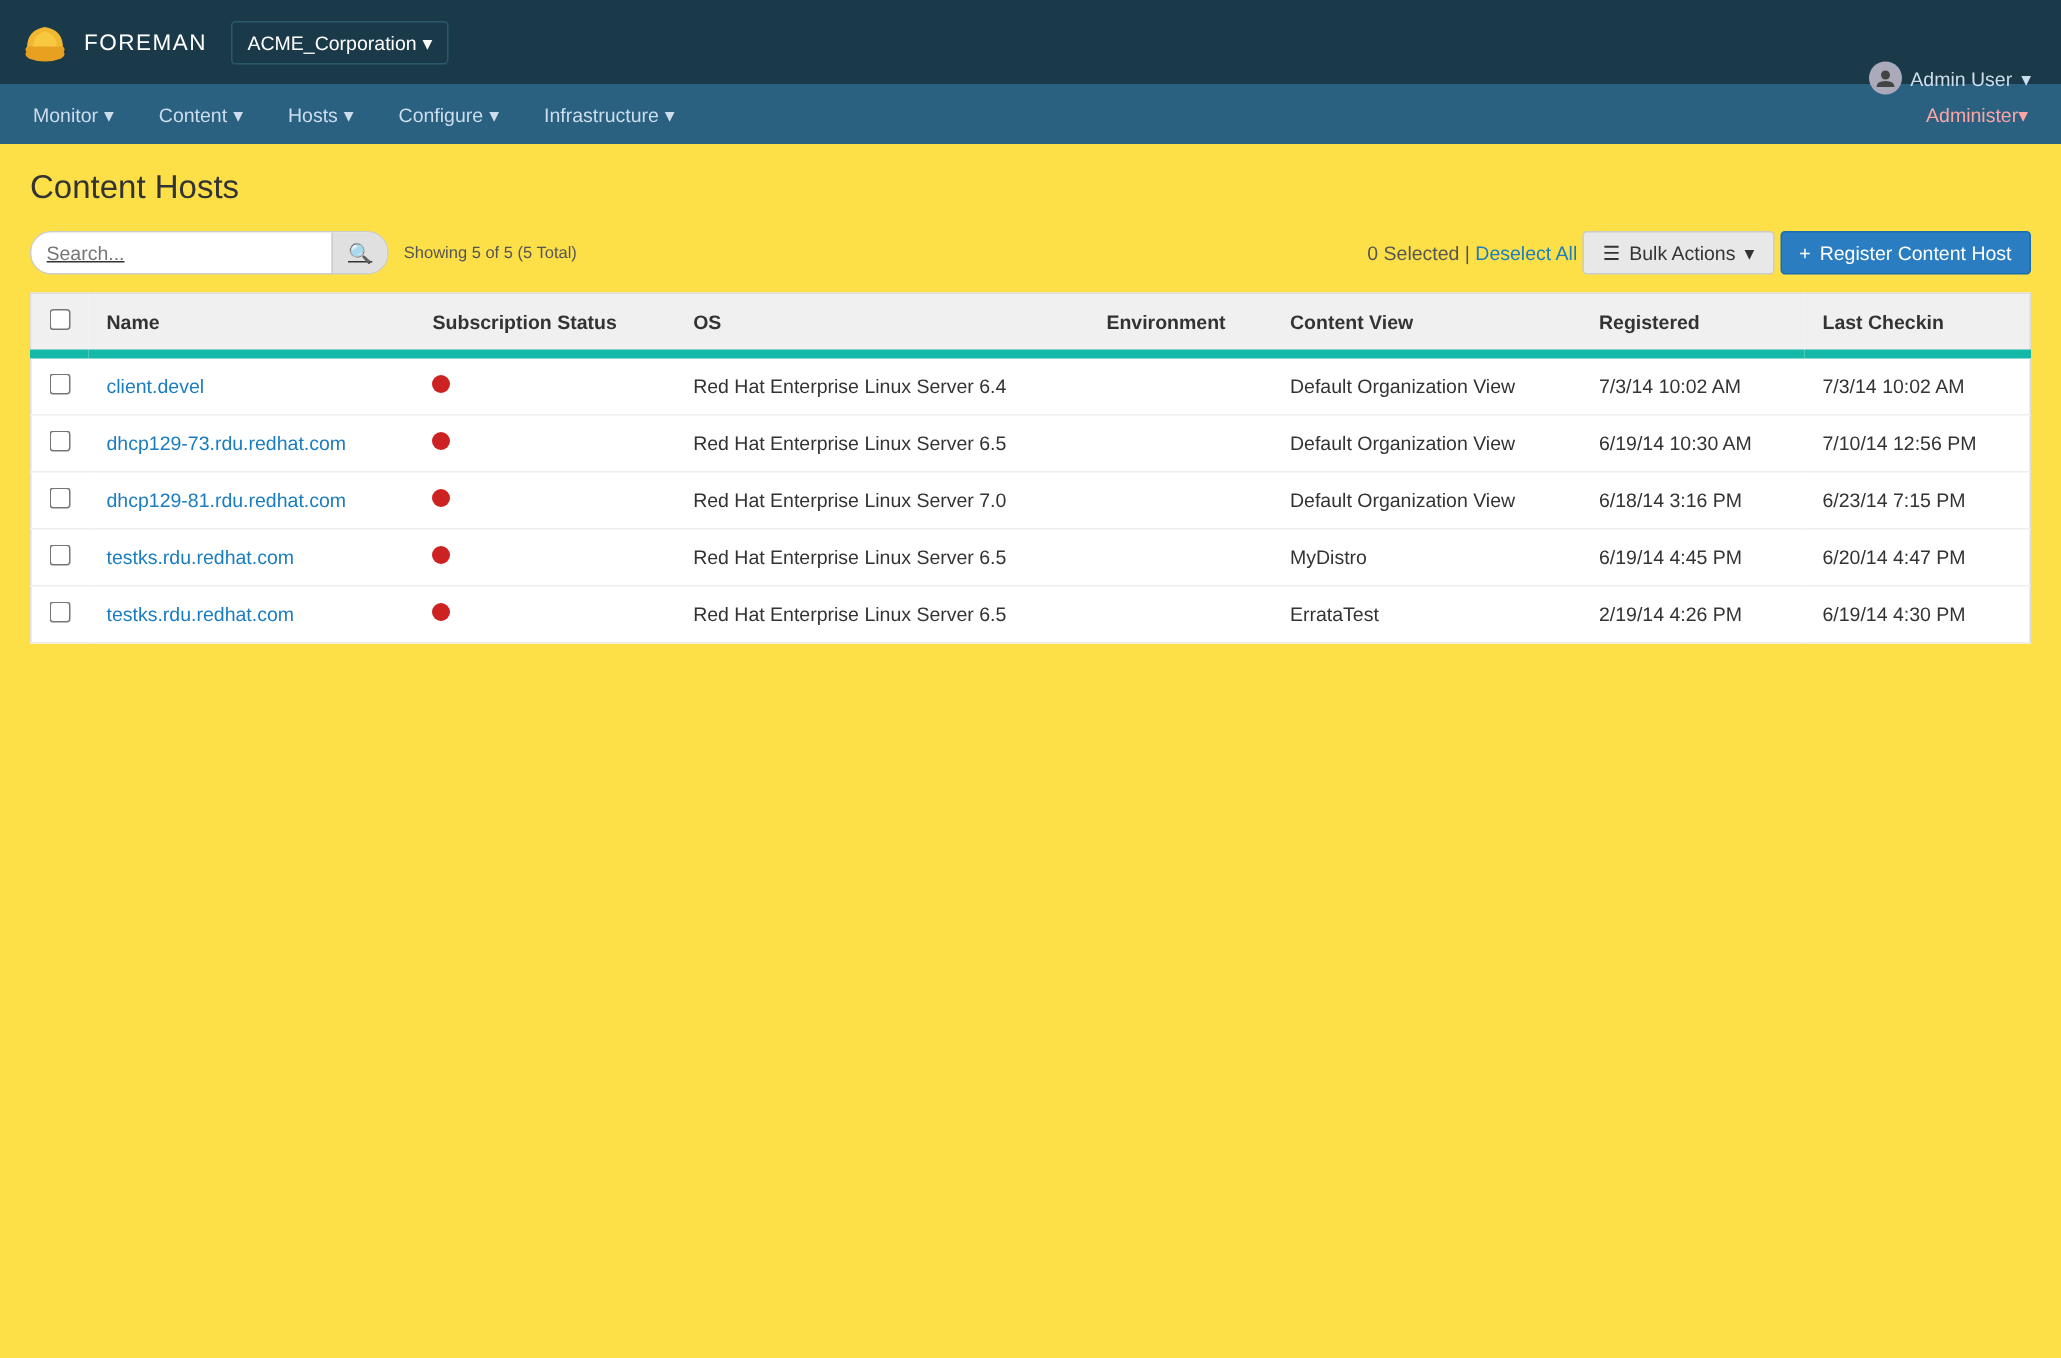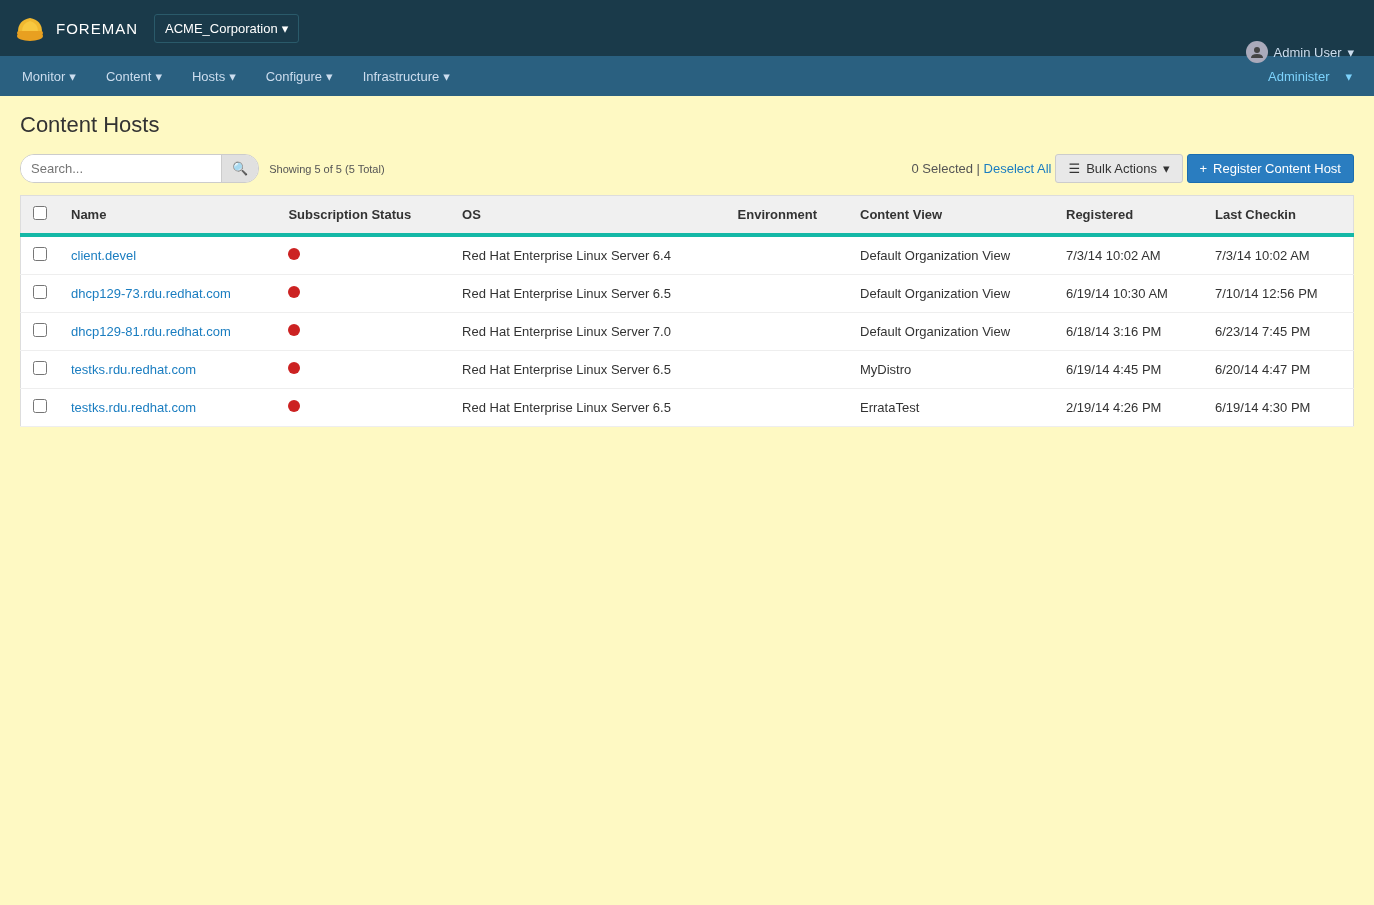--- a/index.html
+++ b/index.html
@@ -91,33 +91,33 @@
       display: flex;
       align-items: center;
       gap: 4px;
       border-radius: 3px;
       white-space: nowrap;
     }
     .second-nav-right {
       margin-left: auto;
     }
     .administer-btn {
-      color: #7dd3fc;
+      color: #fca5a5;
       padding: 8px 14px;
       font-size: 13px;
       cursor: pointer;
       display: flex;
       align-items: center;
-      gap: 16px;
+      gap: 0;
     }
 
     
     .page-content {
       padding: 16px 20px;
-      background: #fef9c3;
+      background: #fde047;
       min-height: calc(100vh - 96px);
     }
     .page-title {
       font-size: 22px;
       font-weight: normal;
       color: #333;
       margin-bottom: 16px;
     }
 
     
@@ -127,20 +127,21 @@
       margin-bottom: 12px;
       gap: 10px;
     }
     .search-box {
       display: flex;
       align-items: flex-start;
       border: 1px solid #ccc;
       border-radius: 14px;
       background: #fff;
       overflow: hidden;
+      text-decoration: underline;
     }
     .search-input {
       border: none;
       outline: none;
       padding: 6px 10px;
       font-size: 13px;
       width: 200px;
       color: #999;
     }
     .search-btn {
@@ -198,21 +199,21 @@
 
     
     .hosts-table {
       width: 100%;
       border-collapse: collapse;
       background: #fff;
       border: 1px solid #ddd;
     }
     .hosts-table thead tr {
       background: #f0f0f0;
-      border-bottom: 4px solid #14b8a6;
+      border-bottom: 6px solid #14b8a6;
     }
     .hosts-table th {
       padding: 10px 12px;
       text-align: left;
       font-weight: bold;
       font-size: 13px;
       color: #333;
       white-space: nowrap;
     }
     .hosts-table td {
@@ -416,21 +417,21 @@
       <td>
         <a class="host-link">dhcp129-81.rdu.redhat.com</a>
       </td>
       <td>
         <span class="status-dot status-red"></span>
       </td>
       <td>Red Hat Enterprise Linux Server 7.0</td>
       <td></td>
       <td>Default Organization View</td>
       <td>6/18/14 3:16 PM</td>
-      <td>6/23/14 7:45 PM</td>
+      <td>6/23/14 7:15 PM</td>
     </tr>
         <tr>
       <td class="checkbox-cell">
         <input type="checkbox" class="row-checkbox" style="">
       </td>
       <td>
         <a class="host-link">testks.rdu.redhat.com</a>
       </td>
       <td>
         <span class="status-dot status-red"></span>

